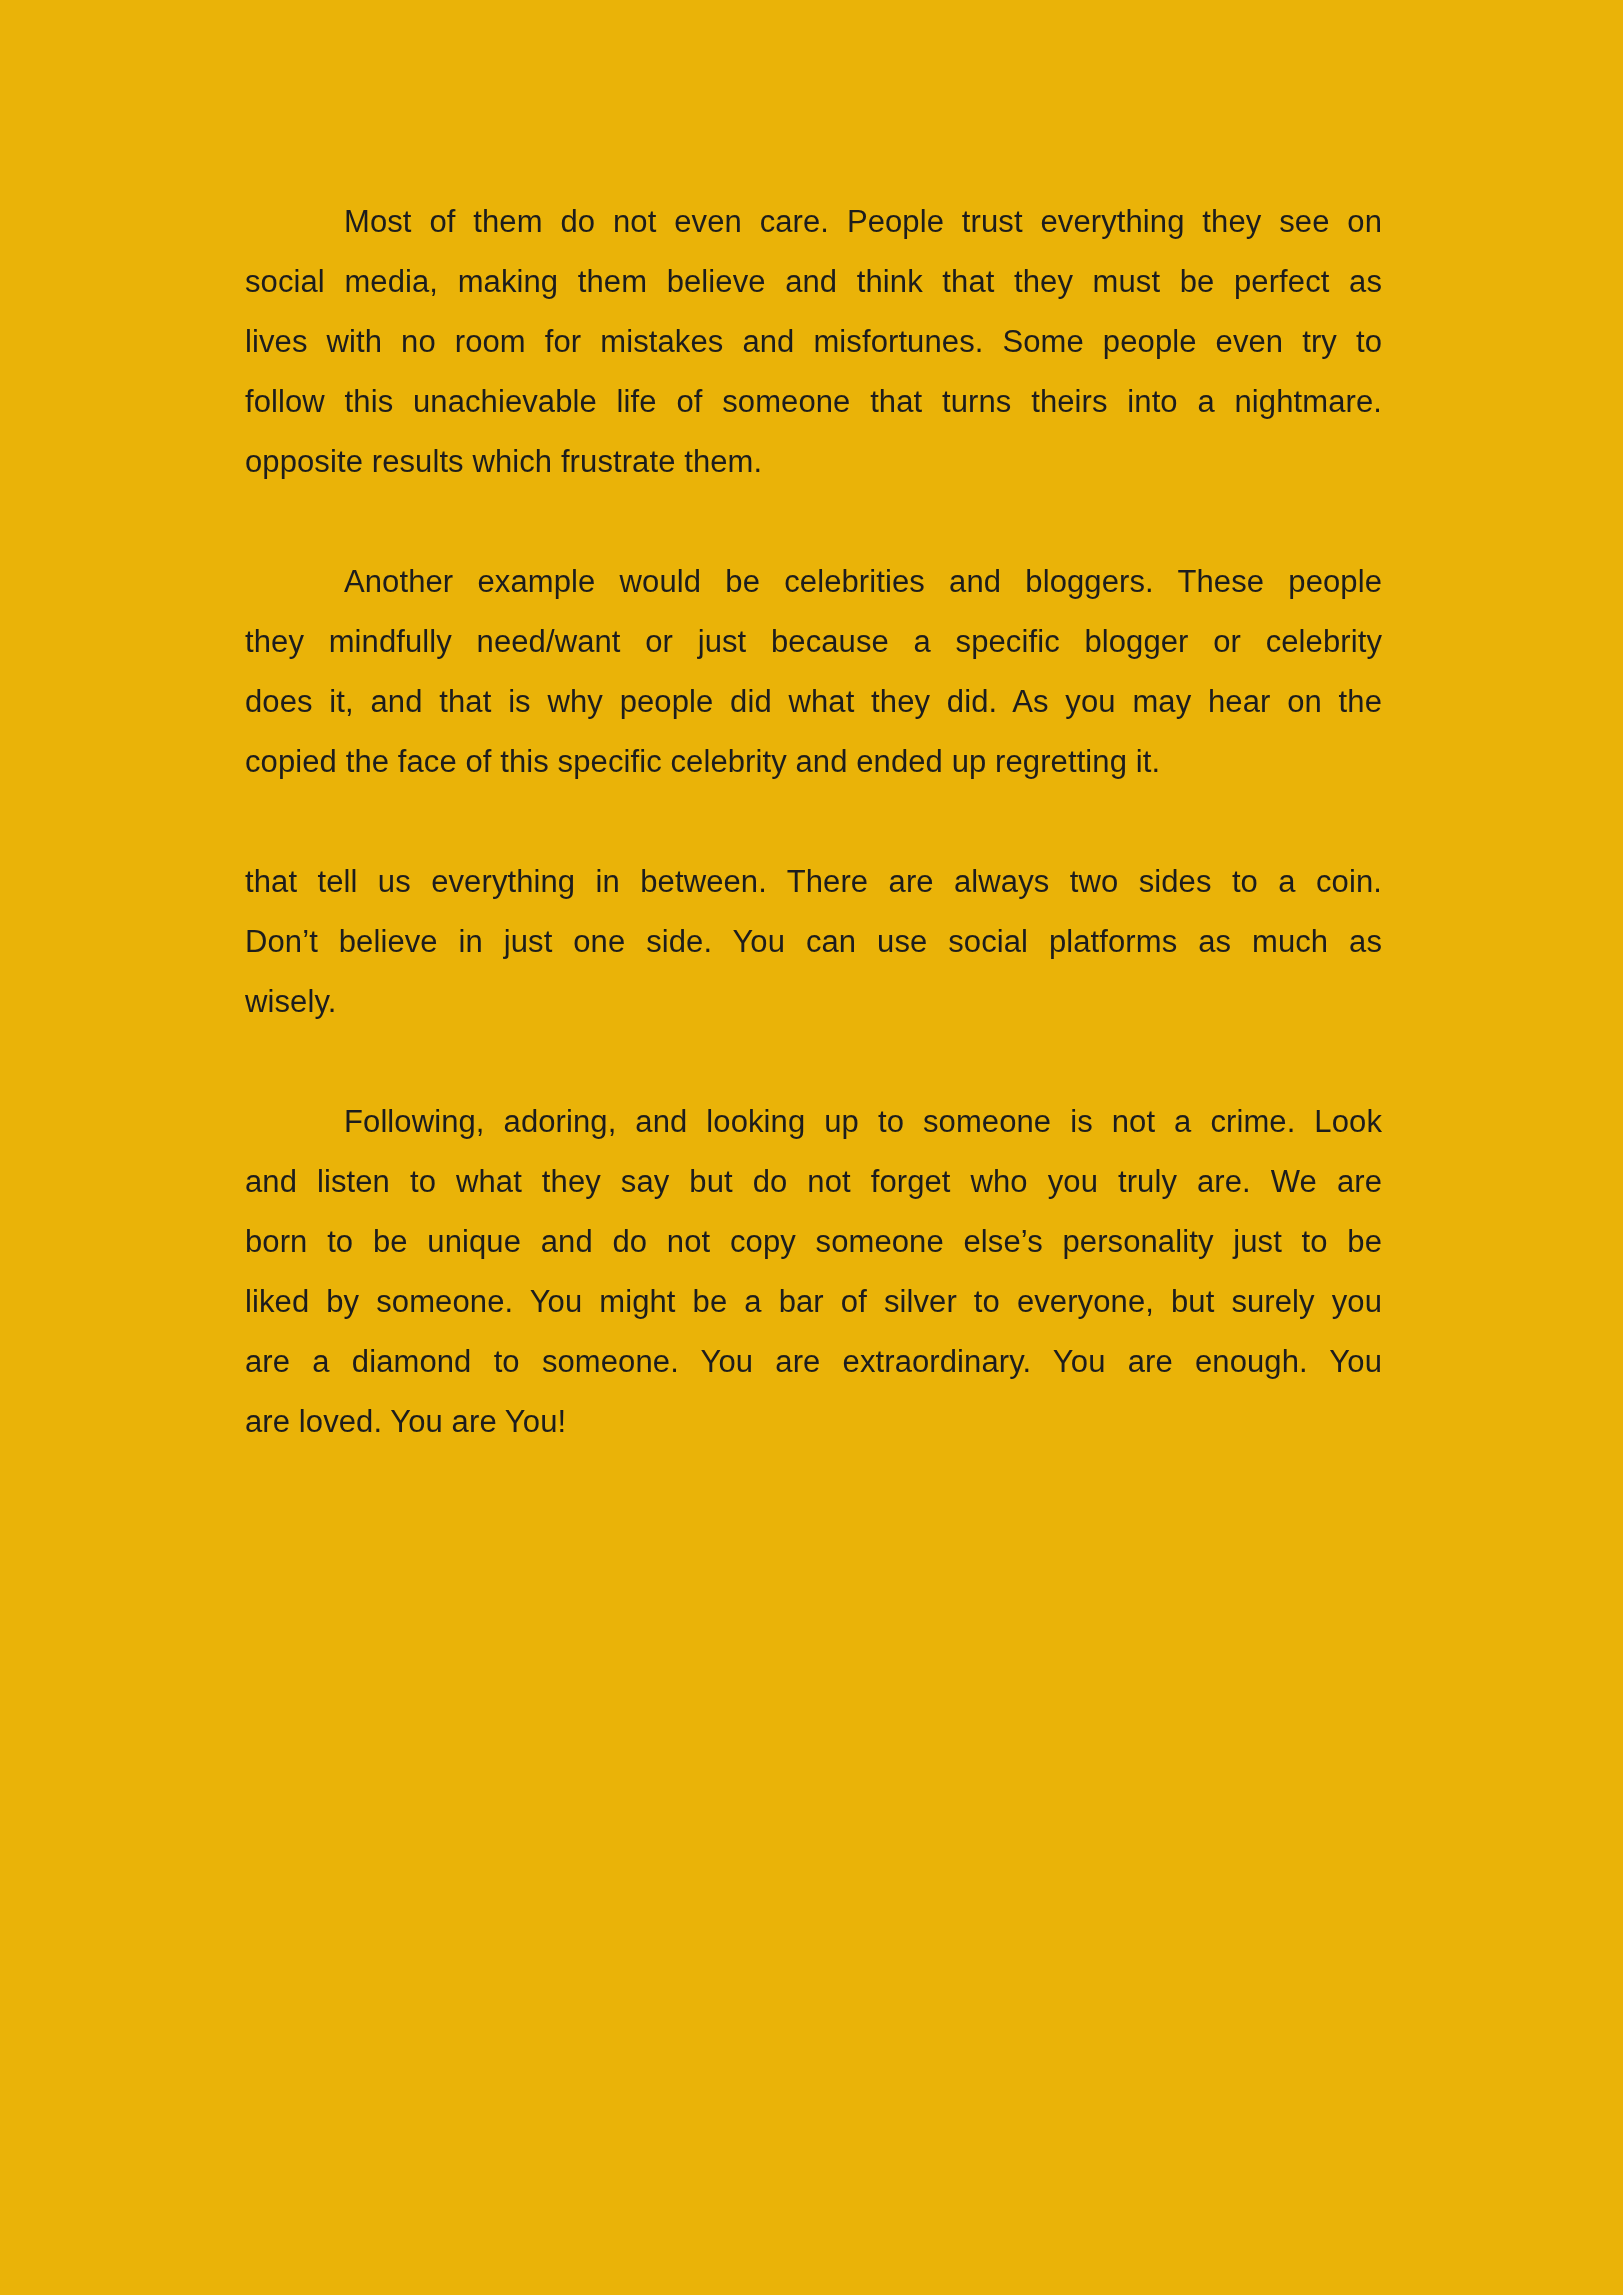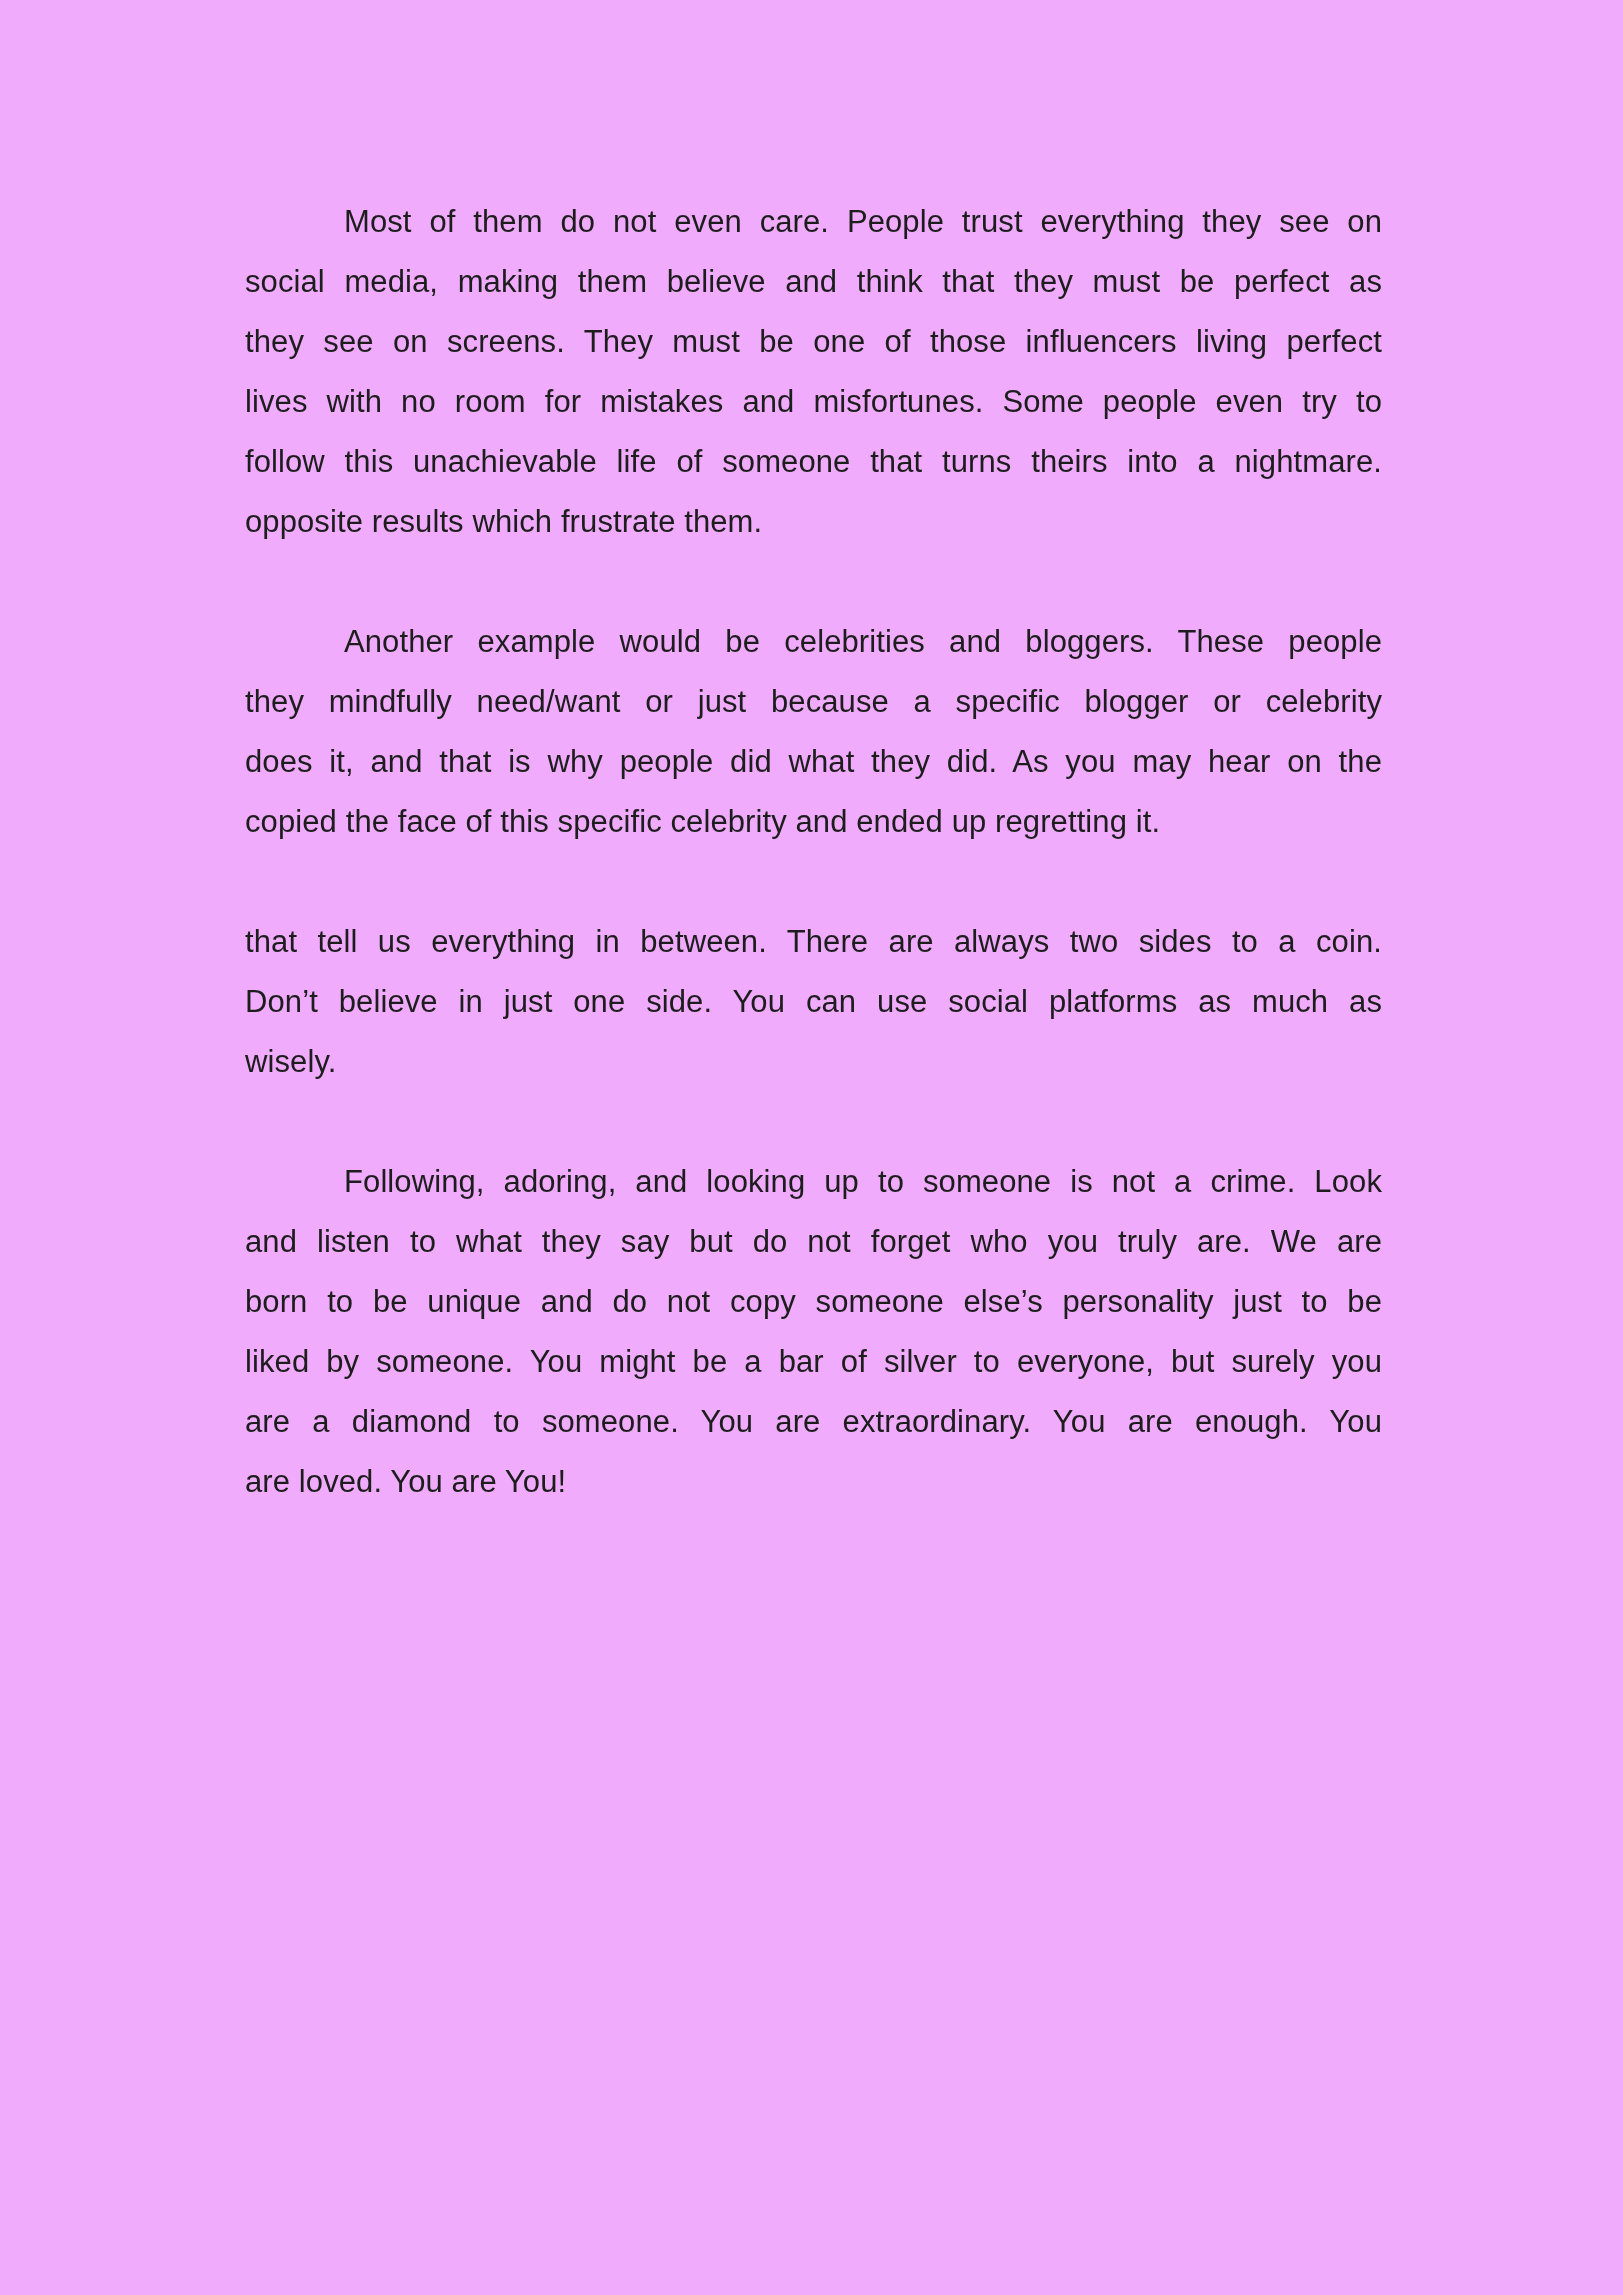--- a/index.html
+++ b/index.html
@@ -38,26 +38,25 @@
     text-indent: 99px;
   }
   .line-last {
     text-align: center;
     text-align-last: left;
   }
 </style>
 </head>
 <body style="background: rgb(251, 228, 213);">
 
-<div class="page" style="background: #f0abfc; color: rgb(29, 29, 29);">
+<div class="page" style="background: #eab308; color: rgb(29, 29, 29);">
   <div class="doc">
       <div class="para">
         <div class="line line-first">Most of them do not even care. People trust everything they see on</div>
         <div class="line">social media, making them believe and think that they must be perfect as</div>
-        <div class="line">they see on screens. They must be one of those influencers living perfect</div>
         <div class="line">lives with no room for mistakes and misfortunes. Some people even try to</div>
         <div class="line">follow this unachievable life of someone that turns theirs into a nightmare.</div>
         <div class="line line-last">opposite results which frustrate them.</div>
       </div>
       <div class="para">
         <div class="line line-first">Another example would be celebrities and bloggers. These people</div>
         <div class="line">they mindfully need/want or just because a specific blogger or celebrity</div>
         <div class="line">does it, and that is why people did what they did. As you may hear on the</div>
         <div class="line line-last">copied the face of this specific celebrity and ended up regretting it.</div>
       </div>

